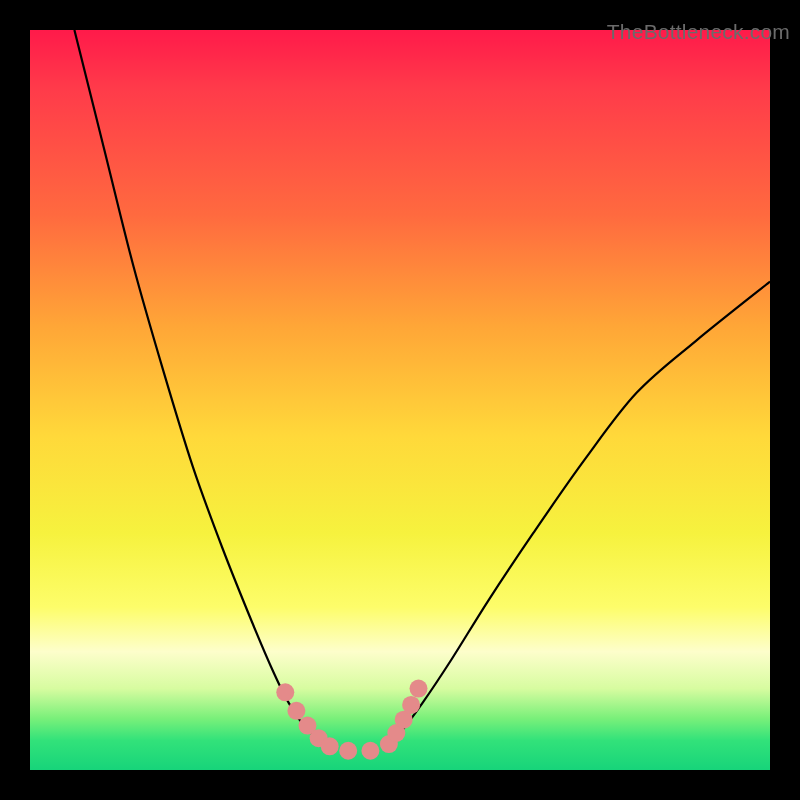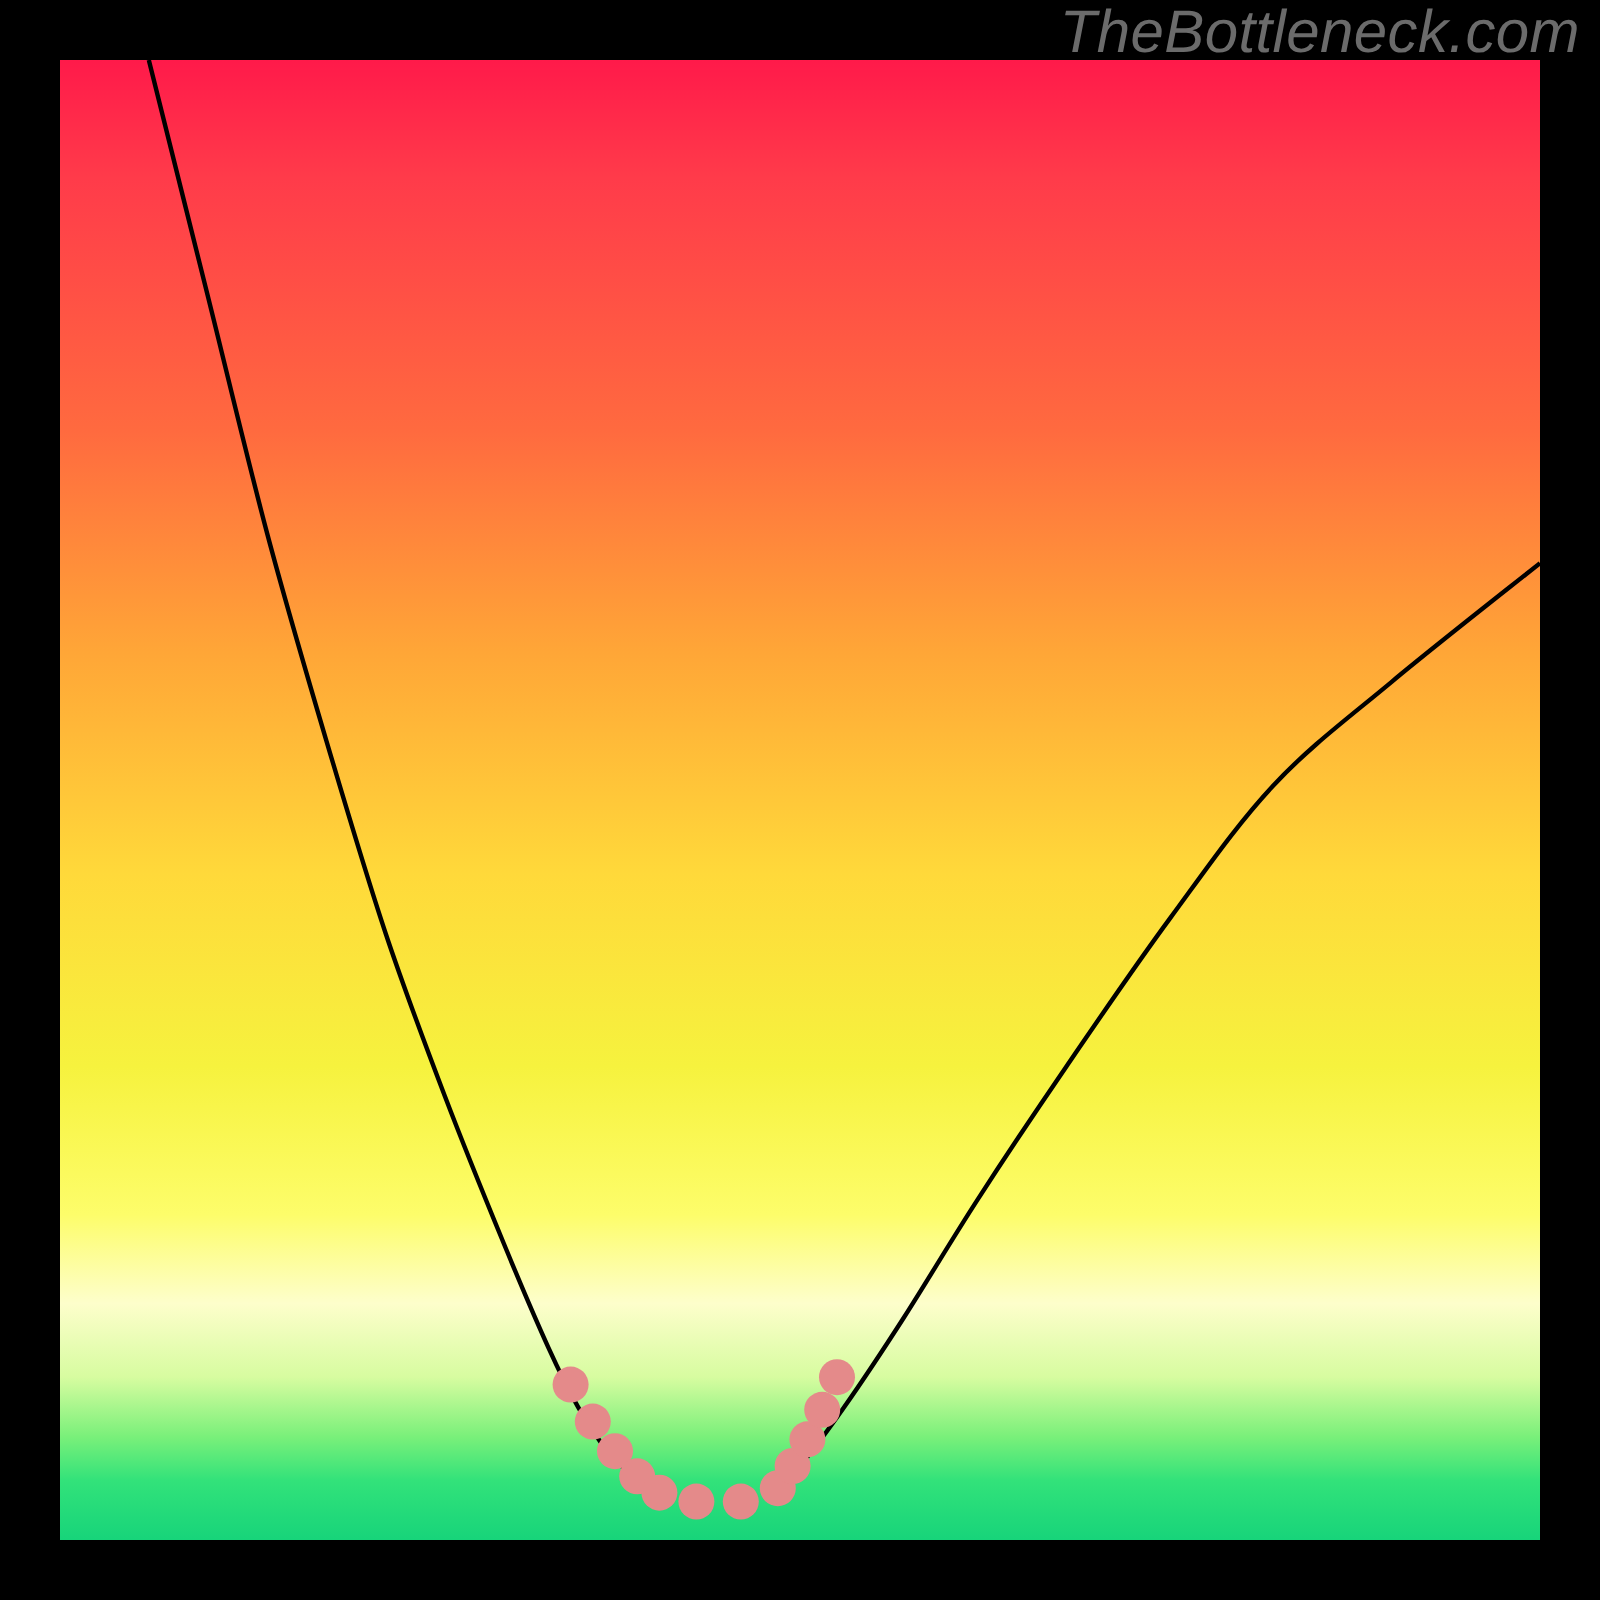--- a/index.html
+++ b/index.html
@@ -27,28 +27,27 @@
       #fdfd6a 78%,
       #fdfecb 84%,
       #d7fca0 89%,
       #7af07a 93%,
       #32e27a 96%,
       #17d47a 100%
     );
   }
   .watermark {
     position: absolute;
-    top: 0;
+    top: 20px;
     right: 10px;
     color: #6b6b6b;
-    font-size: 30px;
+    font-size: 21px;
     letter-spacing: 0.2px;
     font-weight: 400;
     z-index: 5;
-    font-style: italic;
   }
   svg.plot {
     position: absolute;
     left: 0;
     top: 0;
     width: 740px;
     height: 740px;
     z-index: 2;
   }
 </style>

